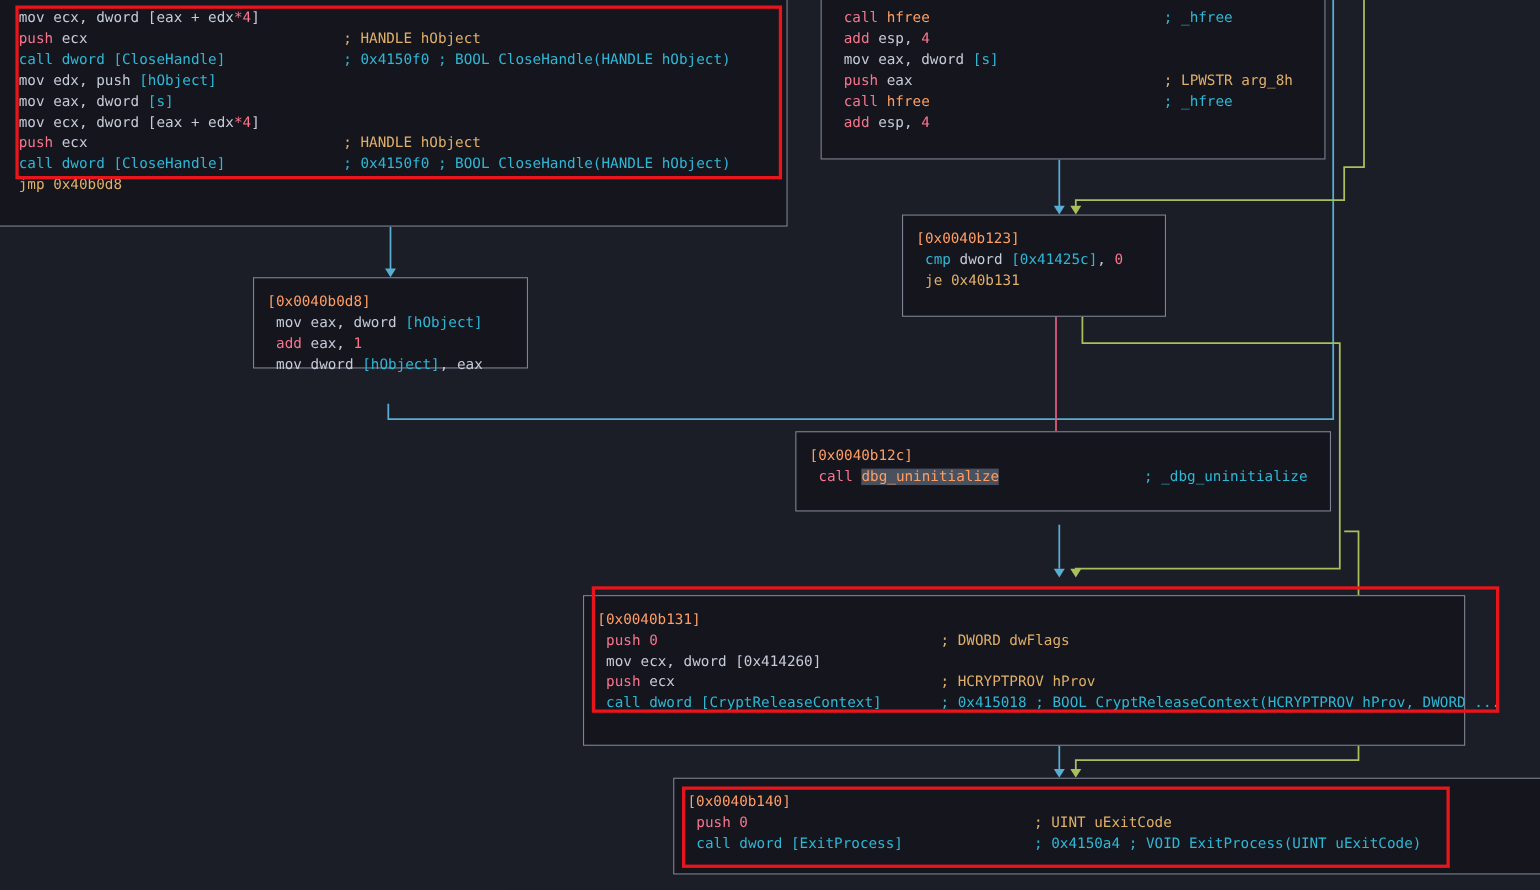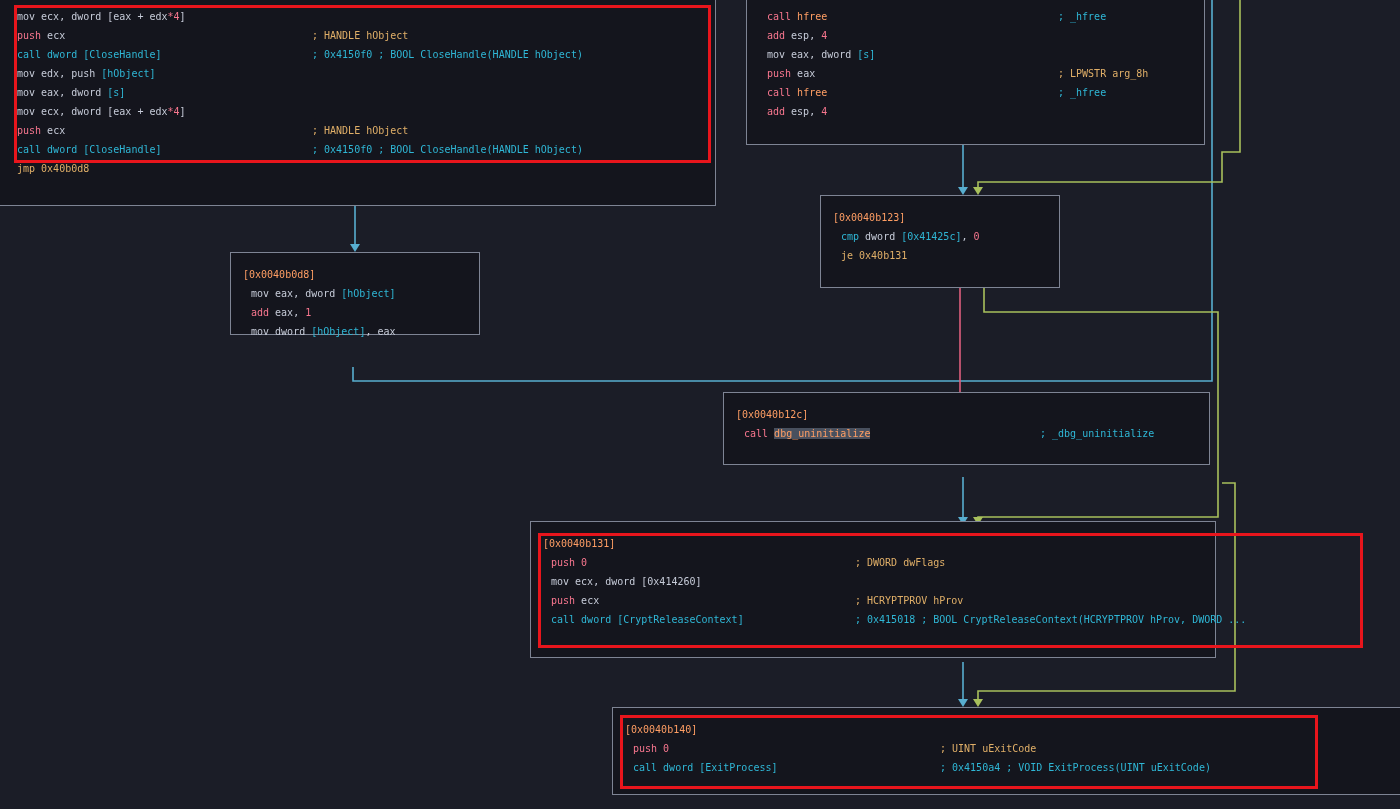--- a/index.html
+++ b/index.html
@@ -1,21 +1,21 @@
 <!DOCTYPE html>
 <html style="--bg: #1b1d27; --block-bg: #14151d; --block-border: #7e8494; --highlight-red: #e8151c; --text: #c6cbd8; --red: #f7768e; --cyan: #2fb7d6; --yellow: #e0af68; --orange: #ff9e64; --word-highlight: #49505e; --edge-cyan: #58aed0; --edge-green: #a8c05c; --edge-red: #df5f7e;"><head>
 <meta charset="utf-8">
 <style>
   * { margin:0; padding:0; box-sizing:border-box; }
   html,body { background:var(--bg,#1b1d27); }
   #canvas {
     position:relative; width:1400px; height:809px; overflow:hidden;
     background:var(--bg,#1b1d27);
     font-family:"DejaVu Sans Mono", monospace;
-    font-size:10px;
+    font-size:13px;
     padding-left:12px;
   }
   #edges { position:absolute; left:0; top:0; width:1400px; height:809px; }
   .e-c { stroke:var(--edge-cyan,#58aed0); fill:none; stroke-width:1.6; }
   .e-g { stroke:var(--edge-green,#a8c05c); fill:none; stroke-width:1.6; }
   .e-r { stroke:var(--edge-red,#df5f7e); fill:none; stroke-width:1.6; }
   .a-c { fill:var(--edge-cyan,#58aed0); }
   .a-g { fill:var(--edge-green,#a8c05c); }
   .a-r { fill:var(--edge-red,#df5f7e); }
   .block {
@@ -111,21 +111,21 @@
       <div class="line instr-line"><span class="instr"><span class="t">mov eax, dword </span><span class="c">[hObject]</span></span></div>
       <div class="line instr-line"><span class="instr"><span class="r">add</span><span class="t"> eax, </span><span class="r">1</span></span></div>
       <div class="line instr-line"><span class="instr"><span class="t">mov dword </span><span class="c">[hObject]</span><span class="t">, eax</span></span></div>
     </div>
 
   <div class="block" style="left:723px; top:392px; width:487px; height:73px; --cw:296px;">
       <div class="line"><span class="o">[0x0040b12c]</span></div>
       <div class="line instr-line"><span class="instr"><span class="r">call </span><span class="hi">dbg_uninitialize</span></span><span class="comment"><span class="c">; _dbg_uninitialize</span></span></div>
     </div>
 
-  <div class="block" style="left:530px; top:521px; width:686px; height:137px; --cw:304px;">
+  <div class="block" style="left:530px; top:541px; width:802px; height:137px; --cw:304px;">
       <div class="line"><span class="o">[0x0040b131]</span></div>
       <div class="line instr-line"><span class="instr"><span class="r">push 0</span></span><span class="comment"><span class="y">; DWORD dwFlags</span></span></div>
       <div class="line instr-line"><span class="instr"><span class="t">mov ecx, dword [0x414260]</span></span></div>
       <div class="line instr-line"><span class="instr"><span class="r">push</span><span class="t"> ecx</span></span><span class="comment"><span class="y">; HCRYPTPROV hProv</span></span></div>
       <div class="line instr-line"><span class="instr"><span class="c">call dword [CryptReleaseContext]</span></span><span class="comment"><span class="c">; 0x415018 ; BOOL CryptReleaseContext(HCRYPTPROV hProv, DWORD ...</span></span></div>
     </div>
 
   <div class="block" style="left:612px; top:707px; width:800px; height:88px; --cw:307px;">
       <div class="line"><span class="o">[0x0040b140]</span></div>
       <div class="line instr-line"><span class="instr"><span class="r">push 0</span></span><span class="comment"><span class="y">; UINT uExitCode</span></span></div>

